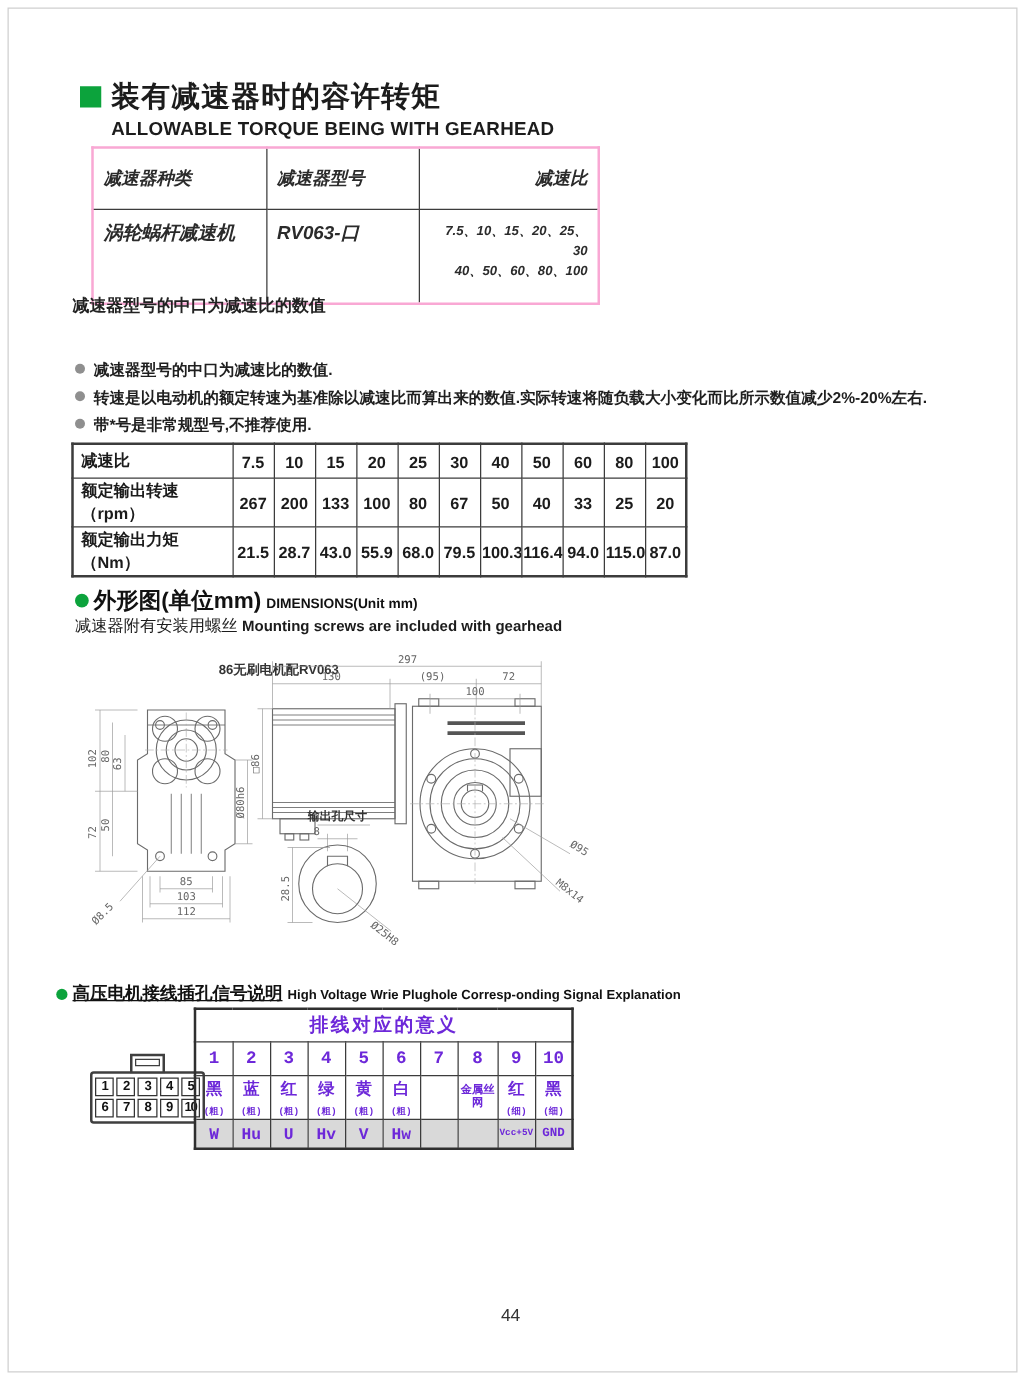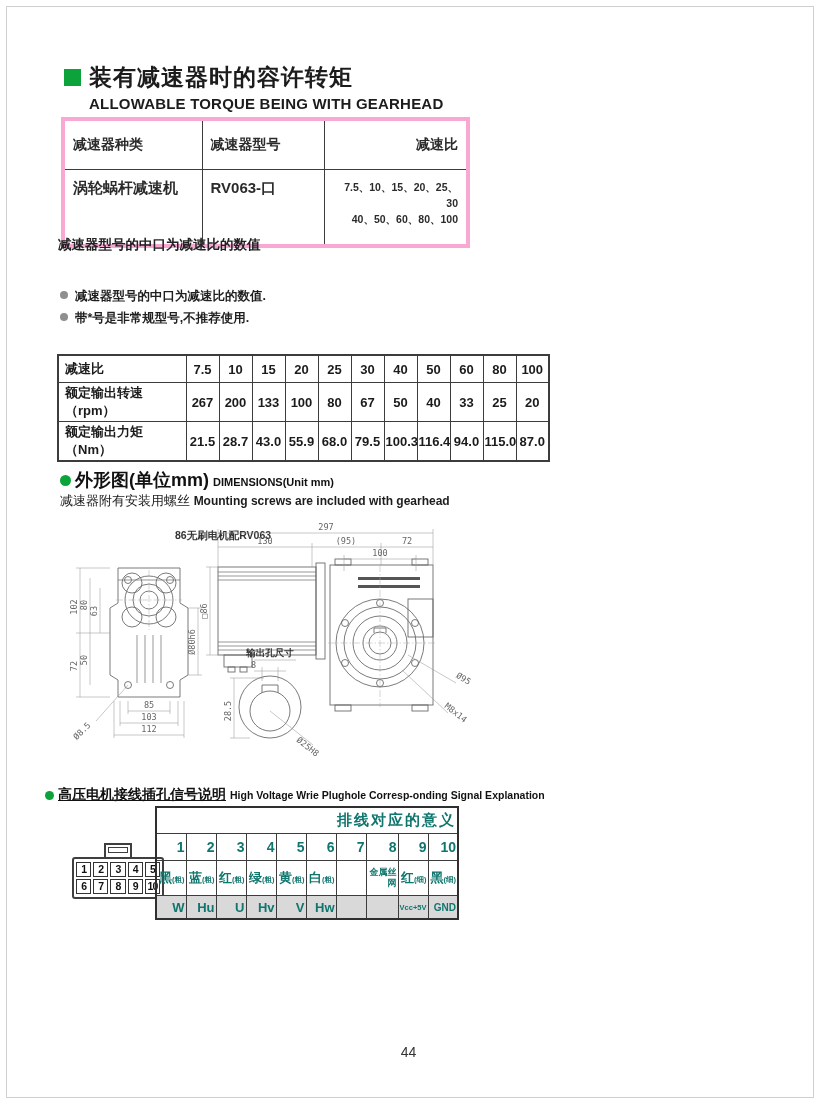--- a/index.html
+++ b/index.html
@@ -12,21 +12,21 @@
   .title-row{display:flex;align-items:center;gap:8px;}
   .green-square{width:17px;height:17px;background:#0ca33c;flex:none;}
   .title-zh{font-size:23px;font-weight:bold;color:#1c1c1c;letter-spacing:1px;}
   .title-en{font-size:15px;font-weight:bold;color:#1c1c1c;margin-left:25px;margin-top:2px;letter-spacing:.2px;}
 
   
   table{border-collapse:collapse;table-layout:fixed;}
   td{border:1px solid #3c3c3c;overflow:hidden;}
 
   
-  .t1{position:absolute;left:61px;top:117px;width:405px;border:4px solid #f9a8d4;}
+  .t1{position:absolute;left:73px;top:117px;width:405px;border:2px solid #f9a8d4;font-style:italic;}
   .t1 td{font-size:14px;color:#2b2b2b;}
   .t1 .head td{height:46px;font-weight:bold;padding-left:8px;vertical-align:middle;}
   .t1 .head td.right{text-align:right;padding-right:8px;padding-left:0;}
   .t1 .body td{height:64px;vertical-align:top;padding:9px 0 0 8px;font-weight:bold;font-size:15px;}
   .t1 .body td.ratio-cell{padding:10px 8px 0 16px;text-align:right;font-size:10.5px;line-height:1.5;font-weight:bold;}
 
   .t1-note{position:absolute;left:58px;top:236px;font-size:13.5px;font-weight:bold;color:#222;}
 
   
   .notes{position:absolute;left:60px;top:288px;width:740px;}
@@ -64,21 +64,21 @@
 
   
   .connector{position:absolute;left:72px;top:843px;width:92px;}
   .conn-tab{width:24px;height:12px;border:2px solid #3f3f3f;margin:0 auto -2px auto;background:#fff;position:relative;z-index:1;}
   .conn-tab-inner{margin:2px;height:4px;border:1.5px solid #3f3f3f;}
   .conn-body{border:2px solid #3f3f3f;border-radius:3px;padding:3px 2px;display:grid;grid-template-columns:repeat(5,1fr);gap:2px;background:#fff;position:relative;}
   .pin{border:1.5px solid #333;font-weight:bold;font-size:10.5px;text-align:center;line-height:13px;height:13px;color:#111;letter-spacing:-1px;}
 
   
   .wt{position:absolute;left:155px;top:806px;width:302px;border:2px solid #2f2f2f;}
-  .wt td{text-align:right;vertical-align:middle;color:#0f766e;}
+  .wt td{text-align:center;vertical-align:middle;color:#6d28d9;font-family:Liberation Mono, monospace;}
   .wt .title-row-td{height:23px;font-size:15px;font-weight:bold;letter-spacing:2px;}
   .wt .num td{height:24px;font-size:14px;font-weight:bold;}
   .wt .colr td{height:34px;font-size:13px;font-weight:bold;padding:0 1px;}
   .wt .colr .csub{font-size:7.5px;font-weight:bold;}
   .wt .colr td:nth-child(8) .cmain{font-size:9px;display:inline-block;line-height:1.15;}
   .wt .sig td{height:20px;font-size:13px;font-weight:bold;background:#d9d9d9;}
   .wt .sig td:nth-child(9){font-size:7.5px;}
   .wt .sig td:nth-child(10){font-size:10px;}
 
   .page-num{position:absolute;left:0;top:1044px;width:817px;text-align:center;font-size:14px;color:#333;}
@@ -117,20 +117,24 @@
     </td>
   </tr>
 </tbody>
   </table>
 <div class="t1-note">减速器型号的中口为减速比的数值</div>
 
 <div class="notes">
   <div class="note-row">
     <span class="bullet"></span>
     <span>减速器型号的中口为减速比的数值.</span>
+  </div>
+  <div class="note-row">
+    <span class="bullet"></span>
+    <span>转速是以电动机的额定转速为基准除以减速比而算出来的数值.实际转速将随负载大小变化而比所示数值减少2%-20%左右.</span>
   </div>
   <div class="note-row">
     <span class="bullet"></span>
     <span>带*号是非常规型号,不推荐使用.</span>
   </div>
 </div>
 
 <table class="t2">
   <colgroup>
     <col style="width:128px">

